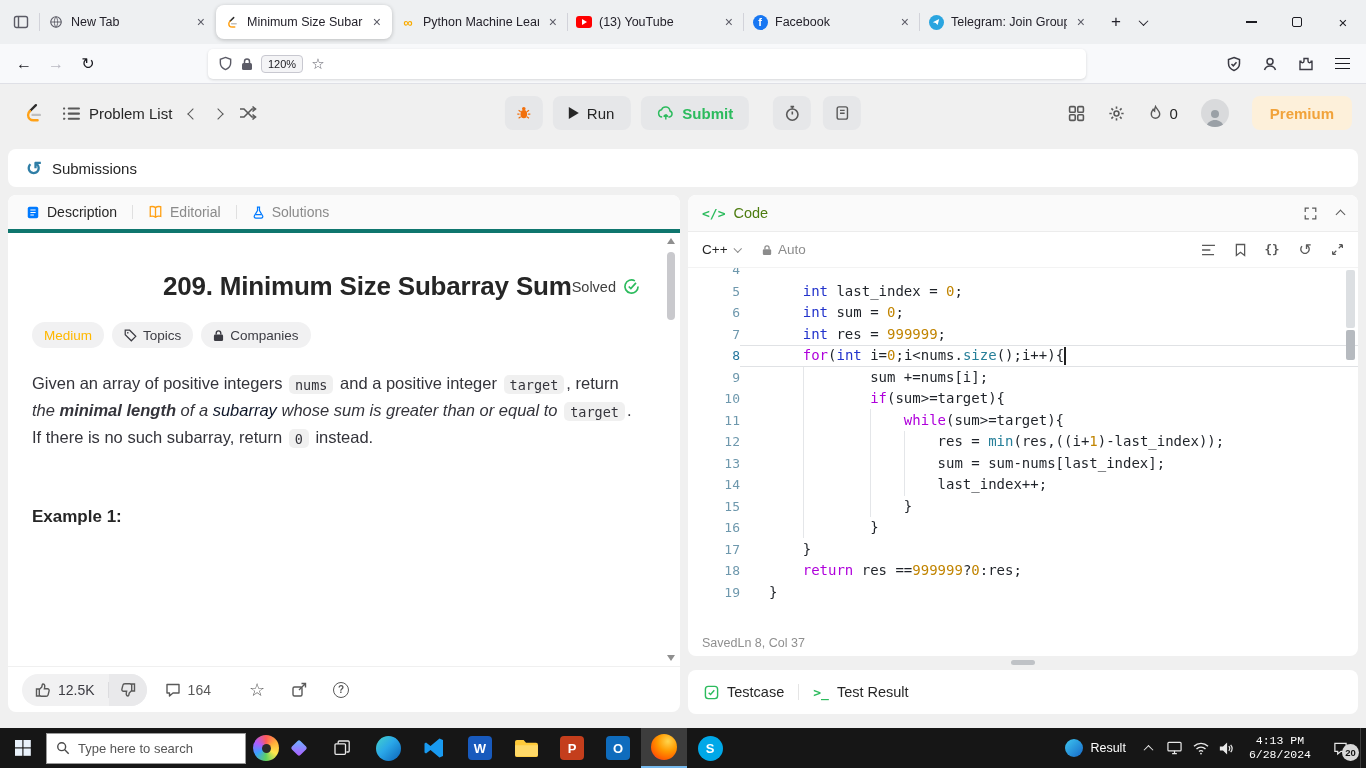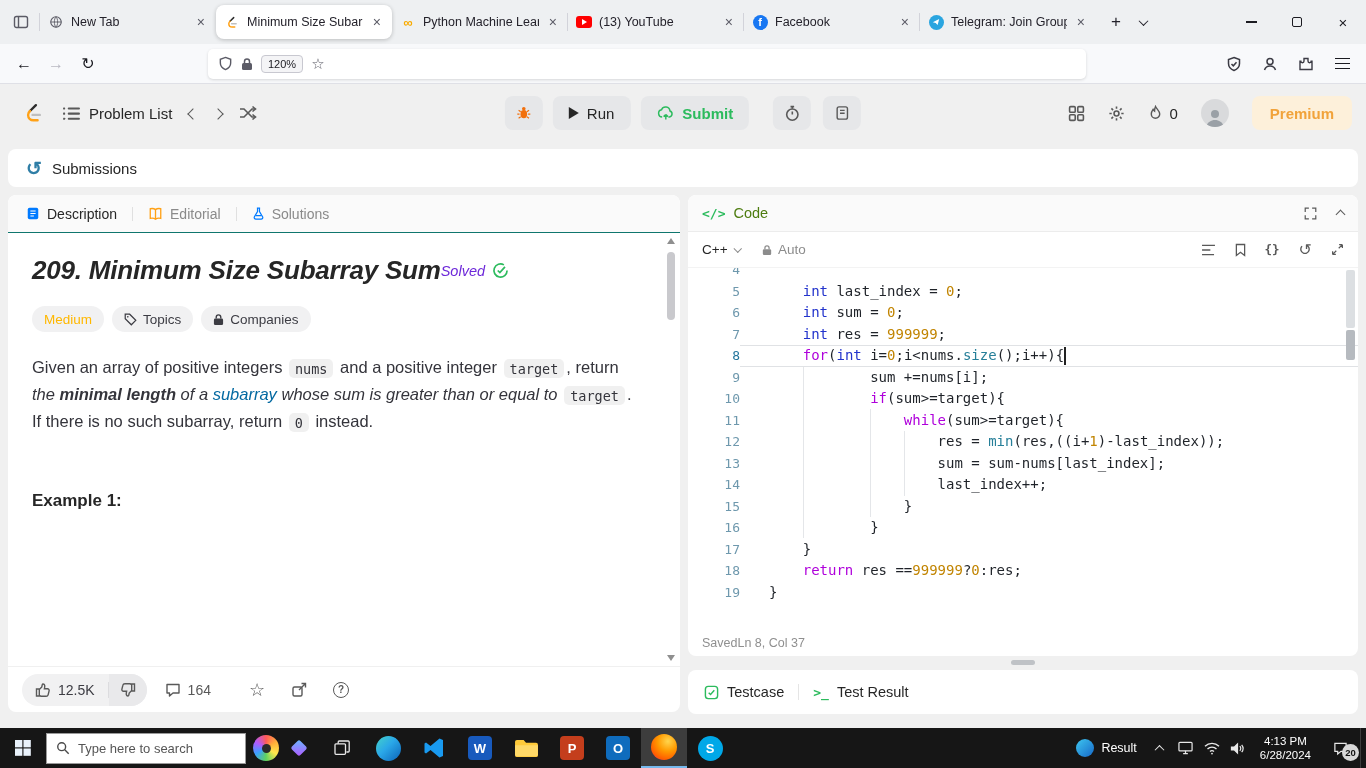--- a/index.html
+++ b/index.html
@@ -65,37 +65,37 @@
   .avatar{width:28px;height:28px;border-radius:50%;background:#d9dadc;display:flex;align-items:flex-end;justify-content:center;overflow:hidden;}
   .premium-btn{height:34px;padding:0 18px;border-radius:8px;background:#fdf0da;color:#f1a33b;font-size:15px;font-weight:600;display:flex;align-items:center;}
 
   
   .submissions{position:absolute;left:8px;right:8px;top:149px;height:38px;background:#fff;border-radius:8px;display:flex;align-items:center;gap:10px;padding:0 18px;}
   .sub-icon{color:#2f7ea6;font-size:19px;font-weight:bold;line-height:1;}
   .sub-label{font-size:15px;font-weight:500;color:#262626;}
 
   
   .desc-panel{position:absolute;left:8px;top:195px;width:672px;height:517px;background:#fff;border-radius:8px;display:flex;flex-direction:column;overflow:hidden;}
-  .panel-tabs{height:38px;flex:none;background:#fafafa;border-bottom:1px solid #0f766e;display:flex;align-items:center;padding:0 14px;border-radius:8px 8px 0 0;}
+  .panel-tabs{height:38px;flex:none;background:#fafafa;border-bottom:4px solid #0f766e;display:flex;align-items:center;padding:0 14px;border-radius:8px 8px 0 0;}
   .ptab{display:flex;align-items:center;gap:7px;font-size:14px;padding:0 4px;}
   .ptab .lbl{color:#8a8a8a;}
   .ptab.active .lbl{color:#262626;font-weight:500;}
   .ptab-div{width:1px;height:14px;background:#e0e0e0;margin:0 11px;}
   .desc-content{flex:1;position:relative;padding:0 40px 0 24px;overflow:hidden;}
-  .title-row{margin-top:22px;display:flex;align-items:center;justify-content:flex-start;font-style:italic;}
+  .title-row{margin-top:38px;display:flex;align-items:center;justify-content:flex-end;}
   .q-title{font-size:26px;font-weight:600;color:#262626;letter-spacing:-0.2px;}
-  .solved{display:flex;align-items:center;gap:7px;font-size:14.5px;color:#6d28d9;}
+  .solved{display:flex;align-items:center;gap:7px;font-size:14.5px;color:#404040;}
   .badge-row{margin-top:20px;display:flex;align-items:center;gap:8px;}
   .badge{height:26px;border-radius:13px;background:#f1f1f2;display:flex;align-items:center;gap:6px;padding:0 12px;font-size:13.5px;color:#3c3c43;}
   .badge.diff{color:#ffb800;}
   .statement{margin-top:22px;font-size:16.5px;line-height:26px;color:#34343b;max-width:616px;}
   .seg-code{font-family:"DejaVu Sans Mono",monospace;font-size:13.5px;background:rgba(0,0,0,.06);border-radius:5px;padding:1.5px 6px;margin:0 2px;color:#34343b;white-space:nowrap;}
   .seg-em{font-style:italic;}
   .seg-emb{font-style:italic;font-weight:bold;}
-  .seg-link{font-style:italic;color:#0369a1;cursor:pointer;}
+  .seg-link{font-style:italic;color:#0f172a;cursor:pointer;}
   .example-label{margin-top:56px;font-size:17px;font-weight:bold;color:#262626;}
   .example{margin-top:18px;padding-left:22px;font-family:"DejaVu Sans Mono",monospace;font-size:16px;line-height:24.5px;color:#595959;width:568px;white-space:pre-wrap;}
   .ex-label{font-weight:bold;color:#262626;}
   .desc-footer{flex:none;height:46px;border-top:1px solid #f0f0f0;display:flex;align-items:center;padding:0 14px;color:#595959;}
   .vote-group{display:flex;align-items:center;height:32px;background:#f1f1f2;border-radius:16px;overflow:hidden;}
   .vote-like{display:flex;align-items:center;gap:7px;padding:0 13px;font-size:14px;font-weight:500;color:#3c3c43;}
   .vote-div{width:1px;height:16px;background:#dcdcdf;}
   .vote-dislike{padding:0 11px;height:100%;display:flex;align-items:center;background:#e9e9eb;}
   .foot-item{display:flex;align-items:center;gap:7px;margin-left:18px;font-size:14px;color:#595959;}
   .foot-icon{margin-left:26px;display:flex;align-items:center;}
@@ -158,21 +158,21 @@
   .app-sq{width:24px;height:24px;border-radius:4px;display:flex;align-items:center;justify-content:center;color:#fff;font-weight:bold;font-size:13px;font-family:"Liberation Sans",sans-serif;}
   .edge-circle{width:25px;height:25px;border-radius:50%;background:linear-gradient(135deg,#45d3c9 0%,#2aa7e8 45%,#0b63b8 100%);}
   .ffx-circle{width:26px;height:26px;border-radius:50%;background:radial-gradient(circle at 65% 28%,#ffd54d 0%,#ff9a00 40%,#ff5f00 72%,#e31587 100%);}
   .skype-circle{width:25px;height:25px;border-radius:50%;background:#00a8e8;display:flex;align-items:center;justify-content:center;color:#fff;font-weight:bold;font-size:13px;}
   .tb-cell.active-app{background:rgba(255,255,255,.17);border-bottom:2px solid #76b9ed;}
   .tb-right{margin-left:auto;display:flex;align-items:center;height:40px;}
   .widget{display:flex;align-items:center;gap:7px;padding:0 10px;height:40px;font-size:12.5px;color:#fff;}
   .widget-circle{width:18px;height:18px;border-radius:50%;background:linear-gradient(135deg,#3ec6f0,#1668c8);flex:none;}
   .tray-icon{width:26px;height:40px;display:flex;align-items:center;justify-content:center;flex:none;}
   .tb-chev{width:7px;height:7px;border-right:1.6px solid #e8e8e8;border-bottom:1.6px solid #e8e8e8;transform:rotate(-135deg) translate(-1px,-1px);}
-  .clock{text-align:center;font-size:11.5px;line-height:14px;color:#fff;padding:0 9px;}
+  .clock{text-align:center;font-size:11.5px;line-height:14px;color:#fff;padding:0 9px;font-family:Liberation Mono, monospace;}
   .notif{position:relative;width:40px;height:39px;display:flex;align-items:center;justify-content:center;}
   .notif-badge{position:absolute;right:1px;bottom:7px;min-width:17px;height:17px;border-radius:9px;background:#d8d8d8;color:#111;font-size:9.5px;font-weight:bold;display:flex;align-items:center;justify-content:center;padding:0 2px;}
   .show-desktop{width:6px;height:40px;border-left:1px solid #3d3d3d;flex:none;}
 </style>
 </head>
 <body>
 
 <div class="tabstrip">
   <div class="ff-view">
     <span>

